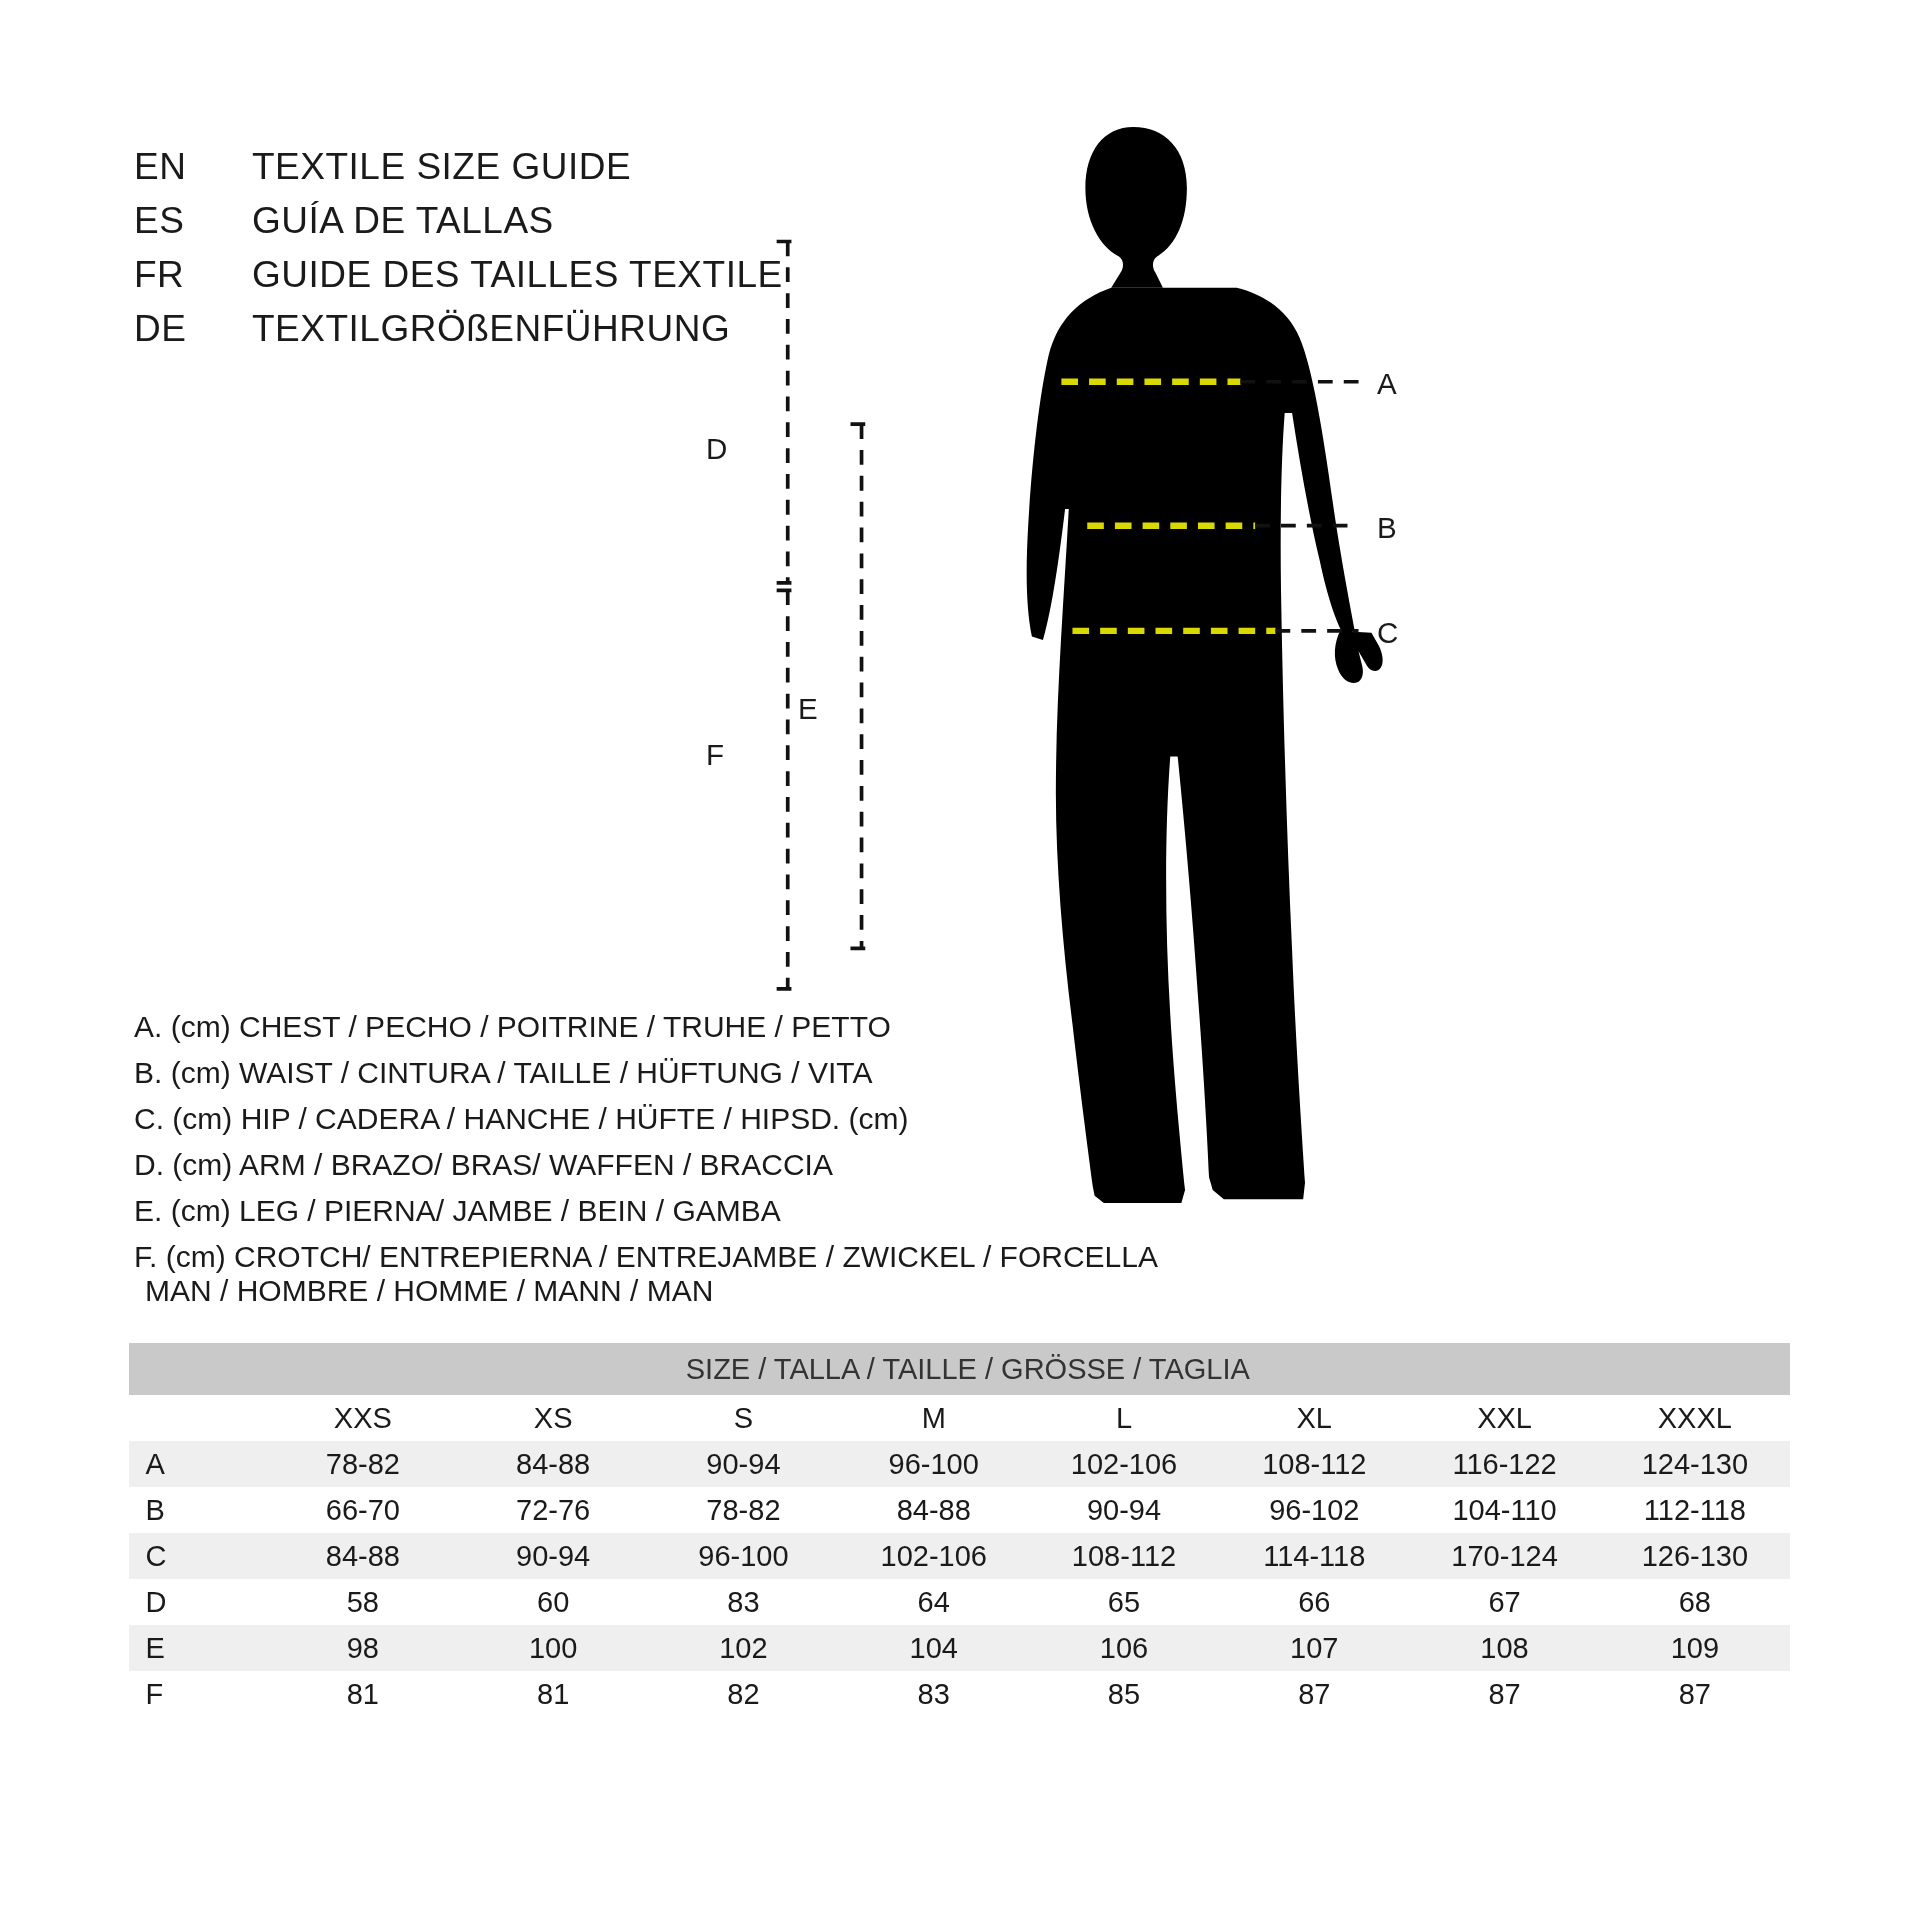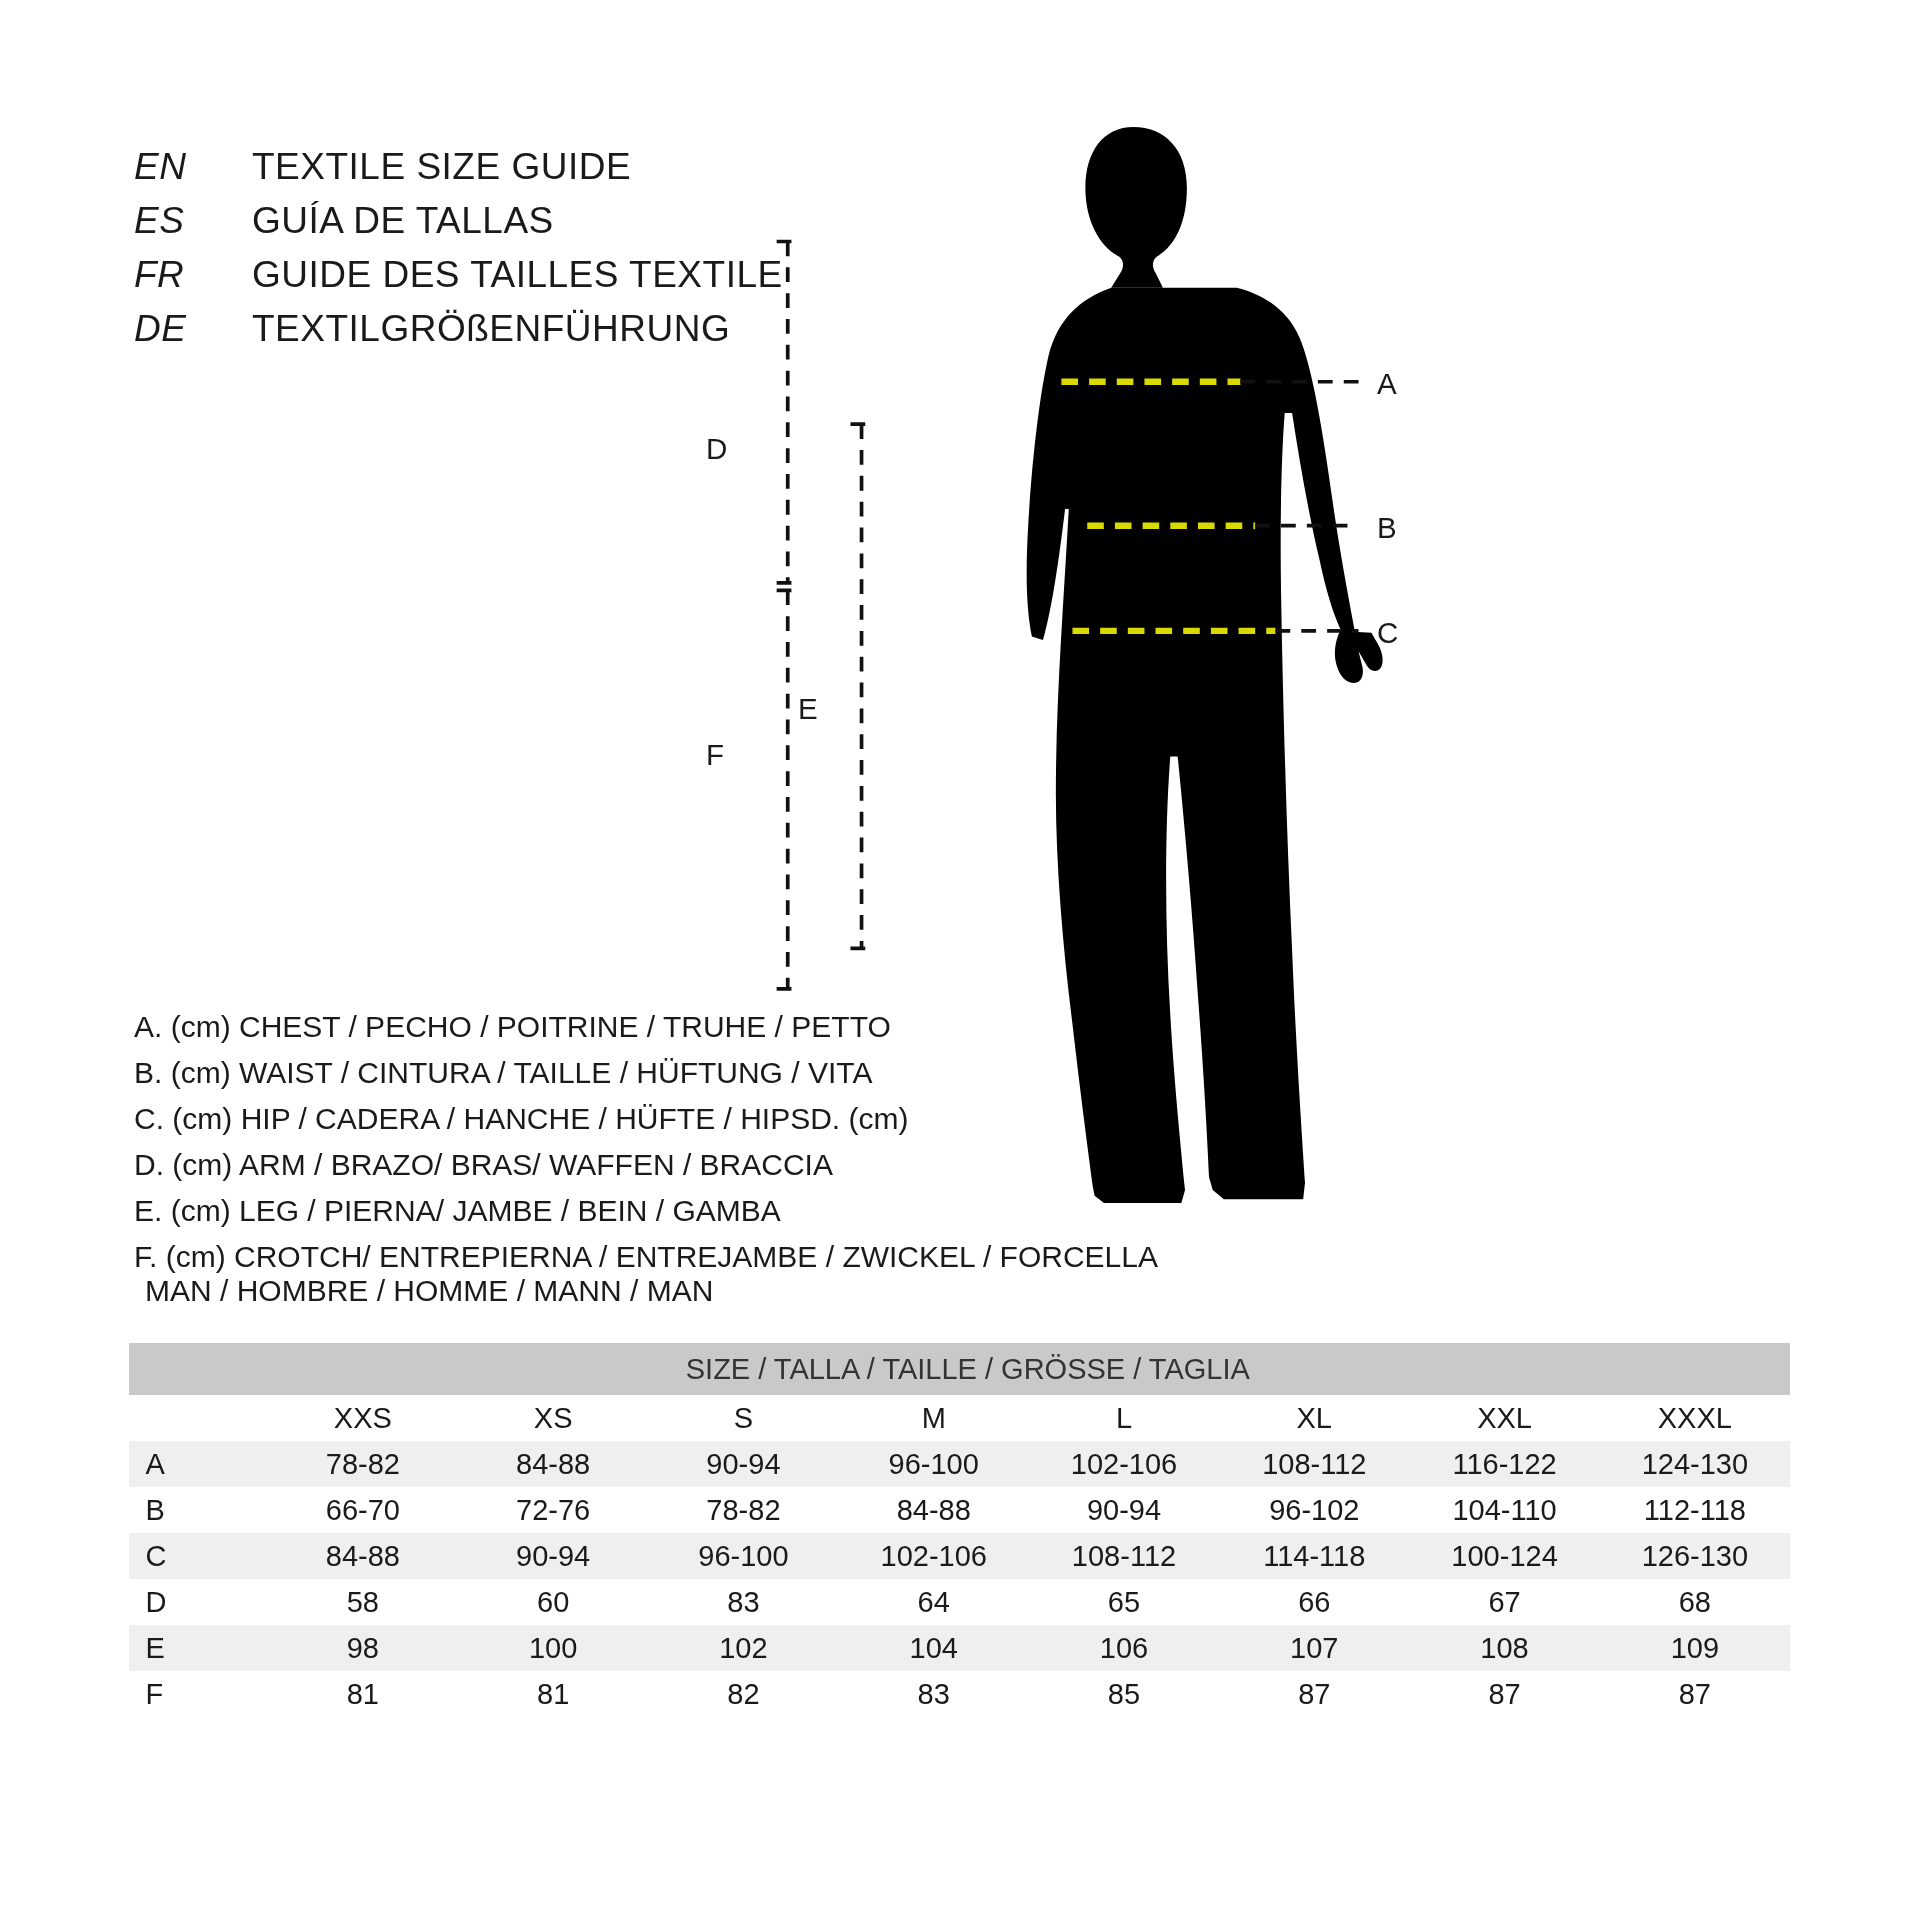--- a/index.html
+++ b/index.html
@@ -1,21 +1,21 @@
 <!DOCTYPE html>
 <html style="font-size:14.8px"><head>
 <meta charset="utf-8">
 <style>
   html,body{margin:0;padding:0;background:#ffffff;}
   body{width:1923px;height:1923px;font-family:"Liberation Sans",sans-serif;color:#1a1a1a;position:relative;overflow:hidden;}
 
   
   #lang-block{position:absolute;left:134px;top:118px;}
   .lang-row{display:flex;align-items:baseline;height:54px;}
-  .lang-code{width:118px;font-size:37px;letter-spacing:0.5px;color:#1a1a1a;font-style:italic;}
+  .lang-code{width:118px;font-size:37px;letter-spacing:0.5px;color:#1a1a1a;}
   .lang-text{font-size:37px;letter-spacing:0.5px;color:#1a1a1a;white-space:nowrap;margin-top:28px;}
 
   
   #legend{position:absolute;left:134px;top:1004px;}
   .legend-row{font-size:30px;line-height:46px;color:#1a1a1a;white-space:nowrap;}
   #gender-note{position:absolute;left:134px;top:1274px;font-size:30px;color:#1a1a1a;white-space:nowrap;margin-left:11px;}
 
   
   #figure-area{position:absolute;left:1015px;top:92px;width:831px;height:1108px;}
   #silhouette{position:absolute;left:0;top:0;}
@@ -192,21 +192,21 @@
     </tr>
 
     <tr class="shaded">
       <td class="rowlab">C</td>
       <td>84-88</td>
       <td>90-94</td>
       <td>96-100</td>
       <td>102-106</td>
       <td>108-112</td>
       <td>114-118</td>
-      <td>100-124</td>
+      <td>170-124</td>
       <td>126-130</td>
     </tr>
 
     <tr>
       <td class="rowlab">D</td>
       <td>58</td>
       <td>60</td>
       <td>83</td>
       <td>64</td>
       <td>65</td>

